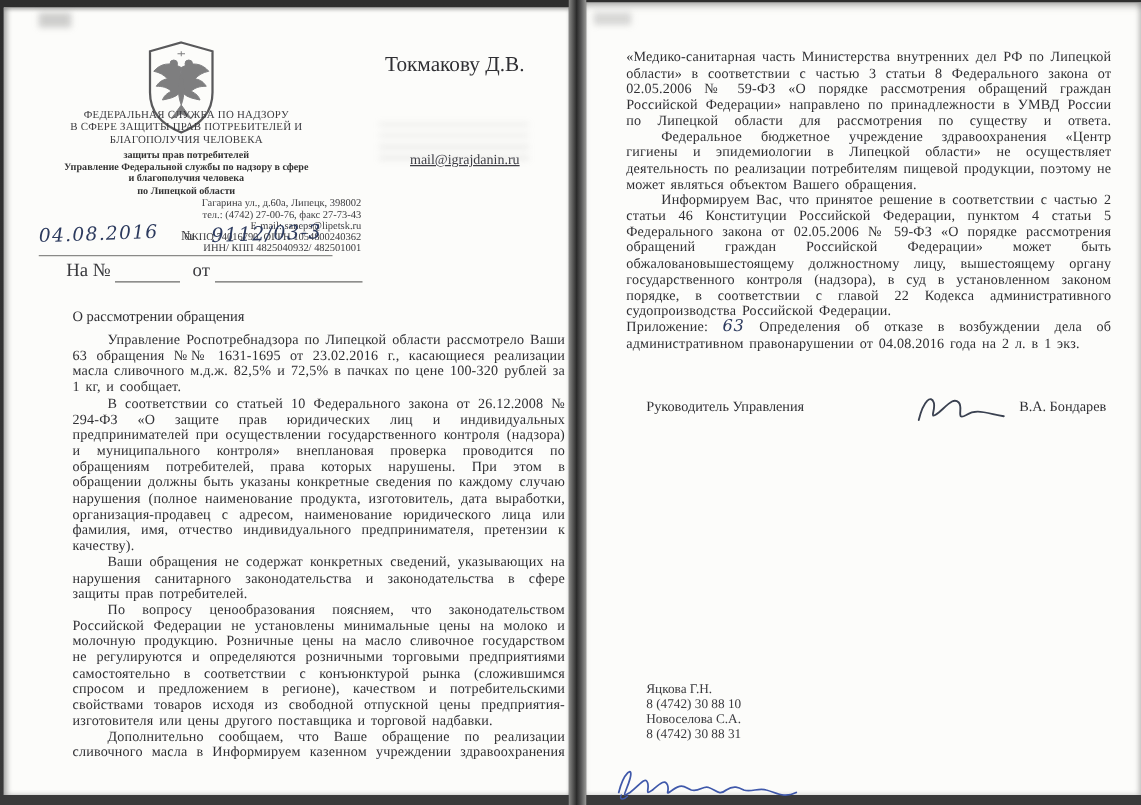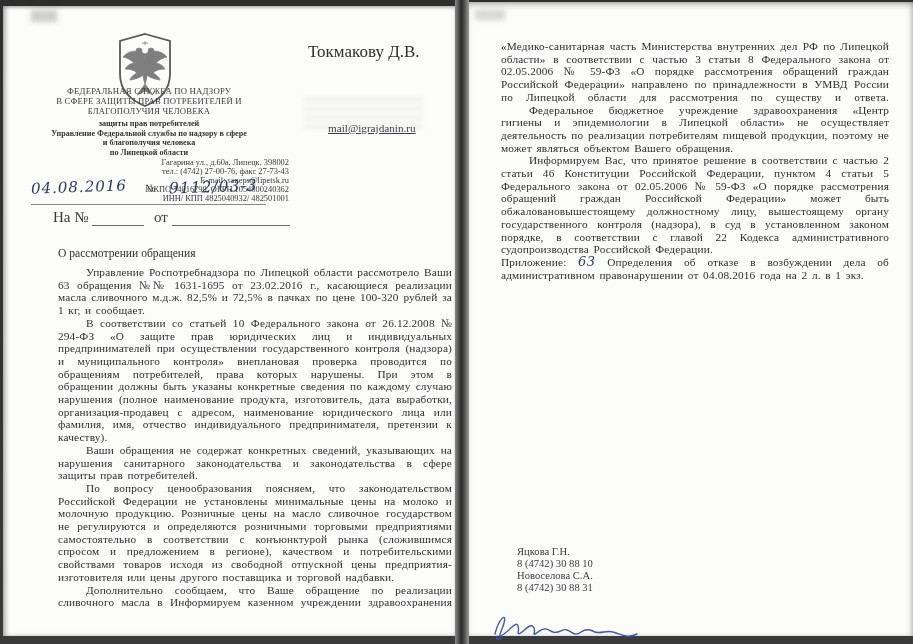--- a/index.html
+++ b/index.html
@@ -158,20 +158,29 @@
     <p class="no-indent continues">«Медико-санитарная часть Министерства внутренних дел РФ по Липецкой области» в соответствии с частью 3 статьи 8 Федерального закона от 02.05.2006  № 59-ФЗ  «О  порядке  рассмотрения  обращений  граждан Российской Федерации» направлено по принадлежности в УМВД России по Липецкой области для рассмотрения по существу и ответа.</p>
     <p>Федеральное бюджетное учреждение здравоохранения «Центр гигиены и эпидемиологии в Липецкой области» не осуществляет деятельность по реализации потребителям пищевой продукции, поэтому не может являться объектом Вашего обращения.</p>
     <p>Информируем Вас, что принятое решение в соответствии с частью 2 статьи 46 Конституции Российской Федерации, пунктом 4 статьи 5 Федерального закона от 02.05.2006 № 59-ФЗ «О порядке рассмотрения обращений граждан Российской Федерации» может быть обжаловановышестоящему должностному лицу, вышестоящему органу государственного контроля (надзора), в суд в установленном законом порядке, в соответствии с главой 22 Кодекса административного судопроизводства Российской Федерации.</p>
     <p class="attachment">
       <span>Приложение:</span>
       <span class="hand-count">63</span>
       <span>Определения об отказе в возбуждении дела об административном правонарушении от 04.08.2016 года на 2 л. в 1 экз.</span>
     </p>
   </div>
 
+  <div class="sig-row">
+    <span class="sig-title">Руководитель Управления</span>
+    <span class="sig-scribble">
+      <svg width="92" height="38" viewBox="0 0 92 38">
+        <path d="M8 26 C12 10 18 6 20 12 C22 18 15 27 24 20 C32 13 36 8 40 12 C44 16 37 27 46 22 C54 17 60 20 76 23" fill="none" stroke="#3a4150" stroke-width="1.5" stroke-linecap="round"></path>
+      </svg>
+    </span>
+    <span class="sig-name">В.А. Бондарев</span>
+  </div>
 
   <div class="contacts">
     <div>Яцкова Г.Н.</div>
     <div>8 (4742) 30 88 10</div>
     <div>Новоселова С.А.</div>
     <div>8 (4742) 30 88 31</div>
   </div>
 
   <span class="blue-sig">
     <svg width="170" height="40" viewBox="0 0 170 40">

